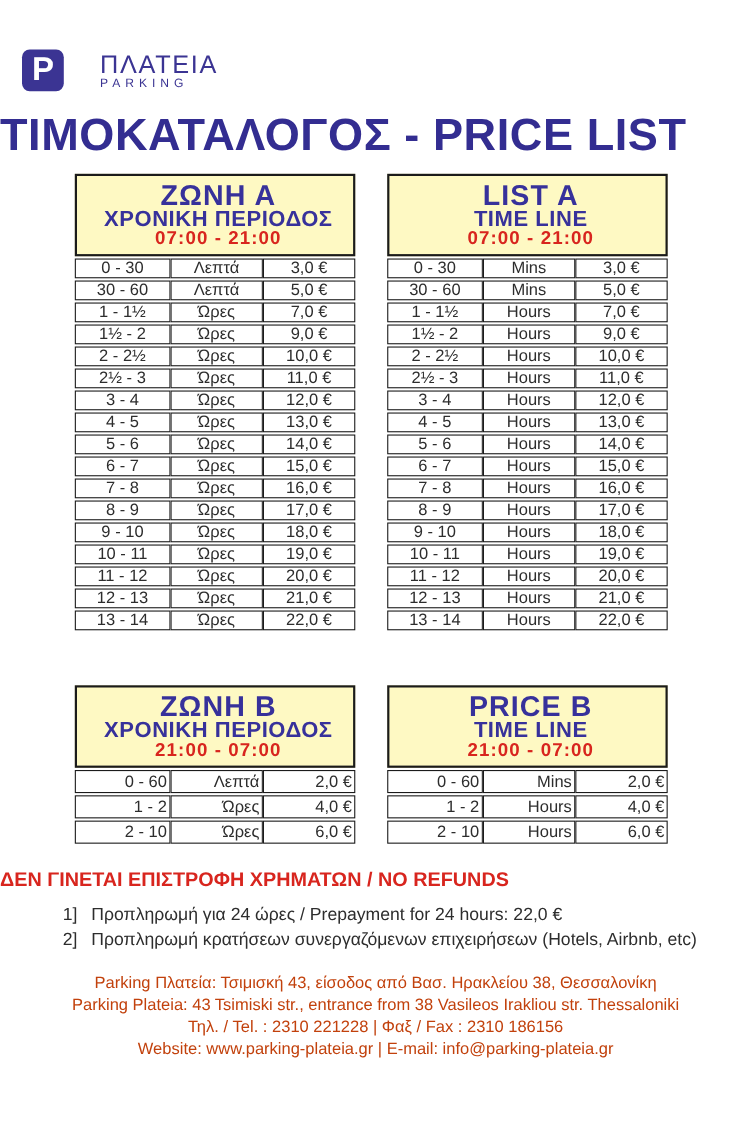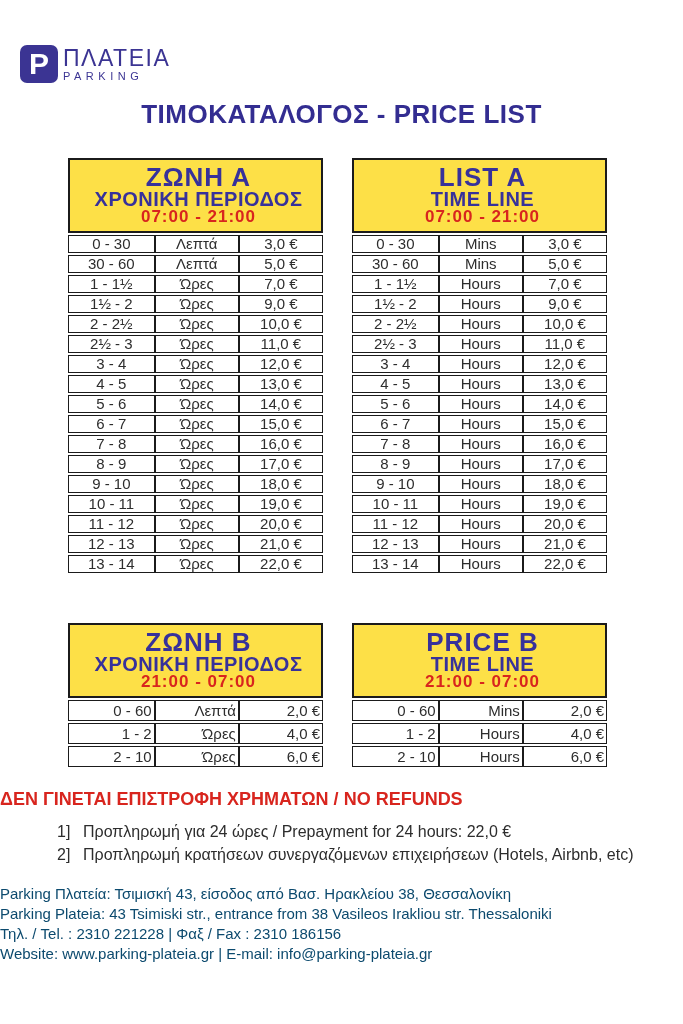--- a/index.html
+++ b/index.html
@@ -10,47 +10,47 @@
     background:#ffffff; overflow:hidden; margin:0 auto;
   }
 
   
   .logo { position:absolute; left:20px; top:45px; display:flex; align-items:flex-start; gap:5px; }
   .logo-square {
     width:38px; height:38px; background:#3b3493; border-radius:7px;
     color:#ffffff; font-weight:bold; font-size:30px; line-height:38px;
     text-align:center;
   }
-  .logo-text { padding-top:2px; }
+  .logo-text { padding-top:2px;margin-left:28px; }
   .logo-name {
     color:#3b3493; font-size:23px; line-height:22px; letter-spacing:1.5px; font-weight:400;
   }
   .logo-sub {
     color:#3b3493; font-size:11px; line-height:14px; letter-spacing:4.5px; font-weight:400;
   }
 
   
   .main-title {
     position:absolute; top:99px; left:0; width:100%;
-    text-align:center; color:#332d91; font-size:26px; font-weight:bold;
+    color:#332d91; font-size:41px; font-weight:bold;
     letter-spacing:0.5px;
   }
 
   
   .tables-row { position:absolute; left:68px; display:flex; gap:29px; }
   .tables-row.zone-a { top:156px; }
   .tables-row.zone-b { top:621px; }
 
   table.price-table {
     width:255px; table-layout:fixed;
     border-collapse:separate; border-spacing:0 2px;
   }
   table.price-table th {
     border:2px solid #1b1b1b; padding:4px 2px 5px 8px; text-align:center;
-    background:#fde047;
+    background:#fef9c3;
   }
   .t-title { color:#37319b; font-size:26px; font-weight:bold; line-height:27px; letter-spacing:1px; }
   .t-subtitle { color:#37319b; font-size:20px; font-weight:bold; line-height:17px; letter-spacing:0.5px; }
   .t-time { color:#d8251e; font-size:17px; font-weight:bold; line-height:18px; letter-spacing:1px; }
 
   table.price-table td {
     border:1.5px solid #1b1b1b; background:#ffffff;
     text-align:center; vertical-align:middle;
     color:#2d2d2d; font-size:15px; line-height:16px; padding:0 2px;
     overflow:hidden; white-space:nowrap;
@@ -61,21 +61,21 @@
   .no-refunds {
     position:absolute; top:789px; left:0; width:100%;
     color:#d8251e; font-size:18px; font-weight:bold;
   }
   .notes { position:absolute; top:820px; left:57px; color:#2d2d2d; font-size:16px; line-height:23px; }
   .note-line { display:flex; gap:10px; }
   .note-marker { min-width:16px; }
 
   .contact {
     position:absolute; top:884px; left:0; width:100%;
-    text-align:left; color:#0c4a6e; font-size:15px; line-height:20px;
+    text-align:center; color:#c2410c; font-size:15px; line-height:20px;
   }
 </style>
 </head>
 <body>
 
 <div class="page">
 
   <div class="logo">
     <div class="logo-square">P</div>
     <div class="logo-text">

